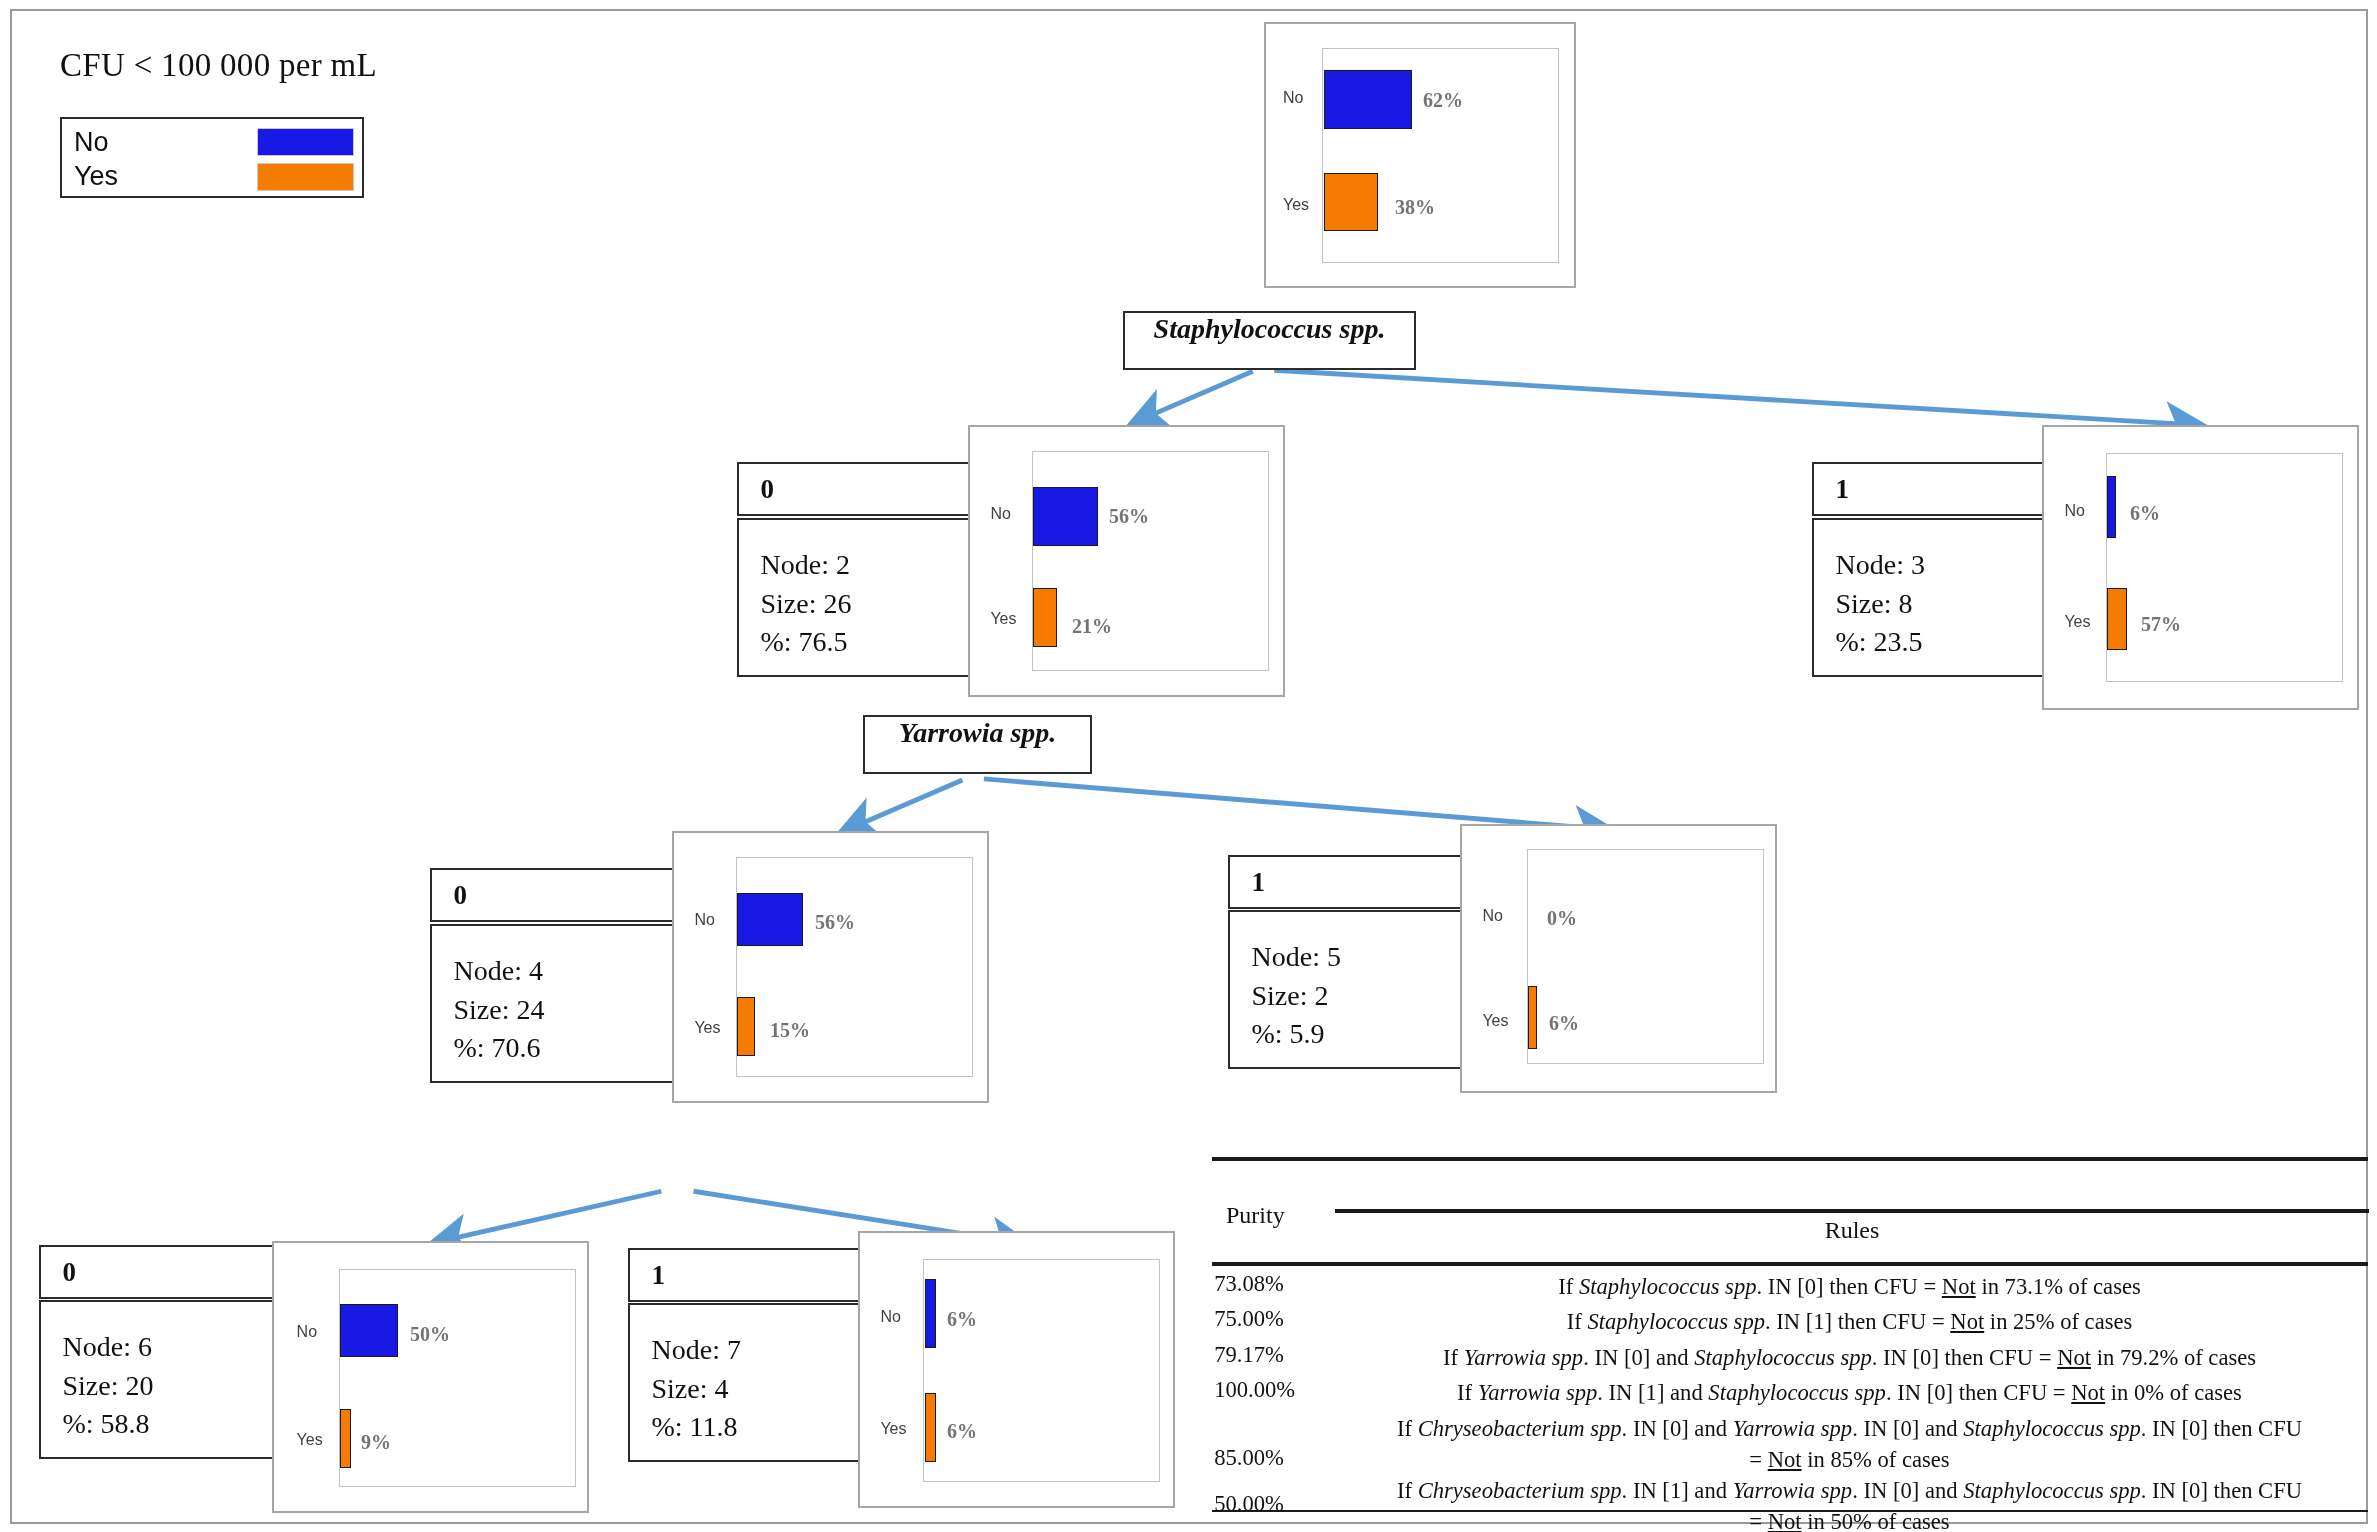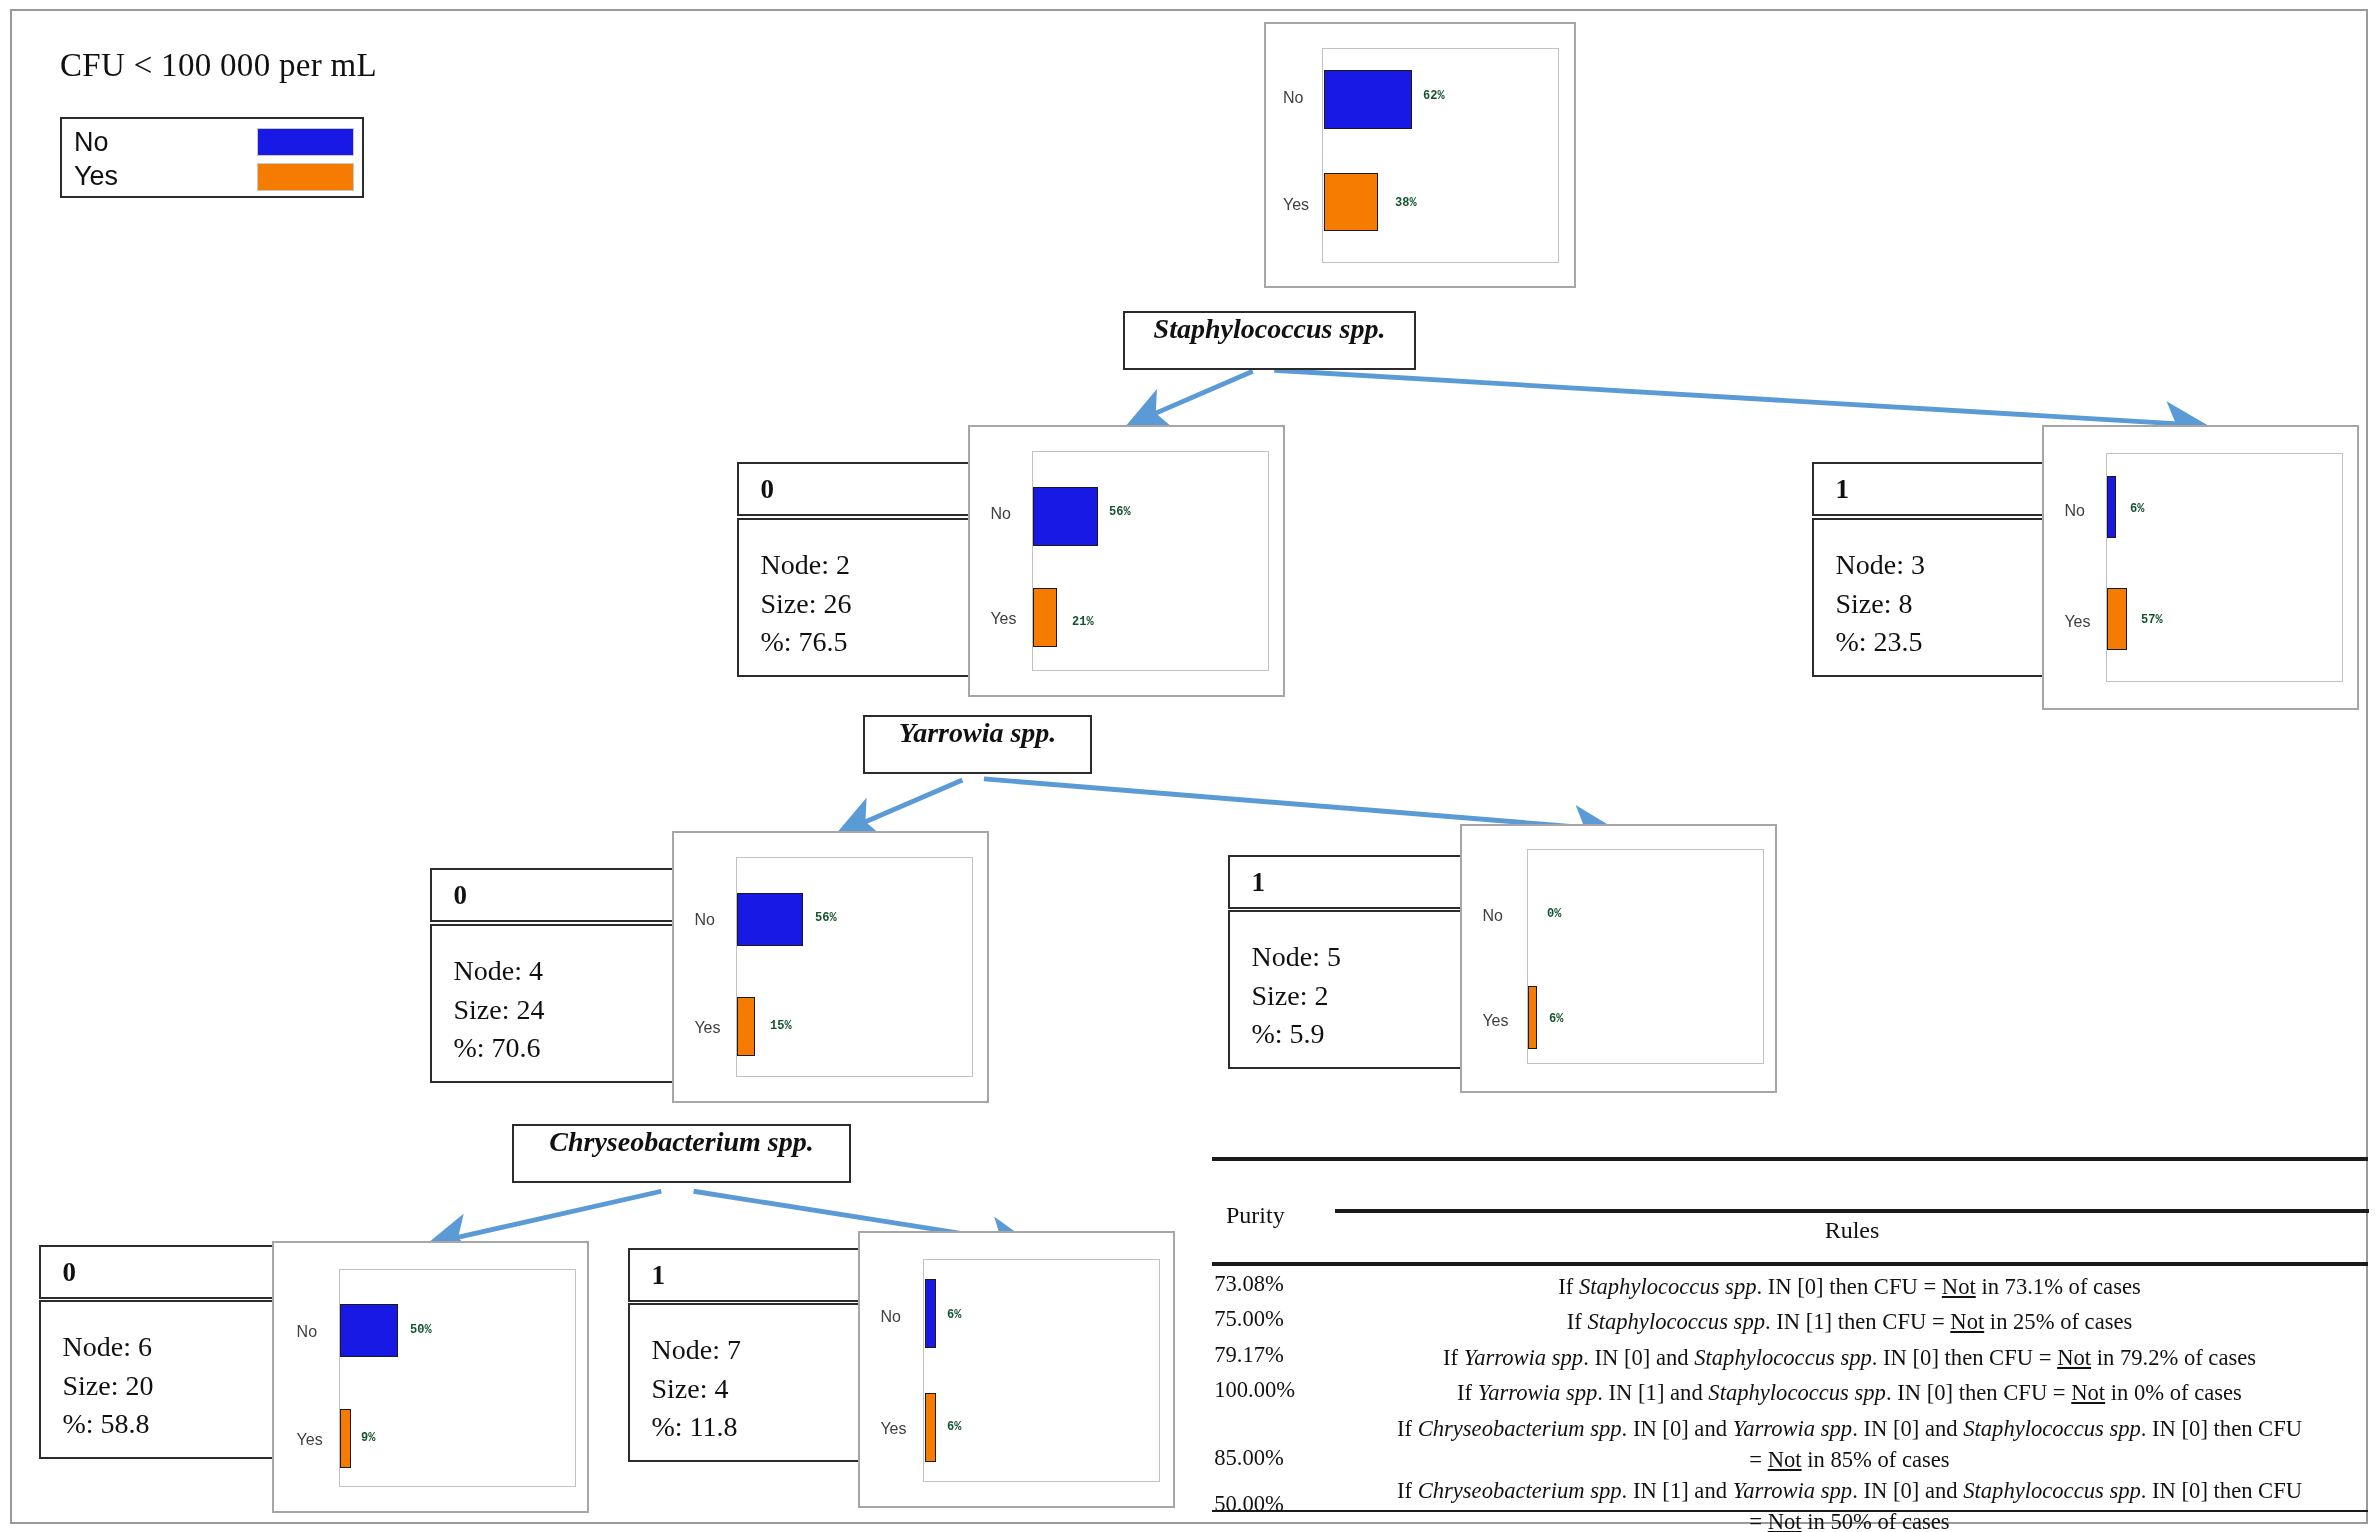--- a/index.html
+++ b/index.html
@@ -55,22 +55,22 @@
     position:absolute;border:2.2px solid #a6a6a6;background:#fff;box-sizing:border-box;
   }
   .chart-plot{
     position:absolute;border:1.6px solid #c2c2c2;background:#fff;box-sizing:border-box;
   }
   .cat-label{
     position:absolute;font-family:"Liberation Sans",sans-serif;
     font-size:16px;color:#404040;
   }
   .val-label{
-    position:absolute;font-family:Liberation Mono, monospace;
-    font-size:12px;color:#14532d;font-weight:bold;
+    position:absolute;font-family:Liberation Serif, serif;
+    font-size:20px;color:#737373;font-weight:bold;
   }
   .bar{position:absolute;border:1.6px solid #1a1a1a;box-sizing:border-box;}
   
   #arrows{position:absolute;left:0;top:0;width:2377px;height:1533px;pointer-events:none;}
   
   #rules{
     position:absolute;left:1212px;top:1157px;width:1156px;height:355px;
     box-sizing:border-box;
   }
   #rules .hline{position:absolute;left:0;width:1156px;background:#1a1a1a;}
@@ -213,23 +213,20 @@
   </div>
   <div class="chart-outer" style="left:1460px;top:824px;width:317px;height:269px;">
     <div class="chart-plot" style="left:65px;top:22.6px;width:237px;height:215px;"></div>
     <span class="cat-label" style="left:20.4px;top:81px;">No</span>
     <span class="cat-label" style="left:20.4px;top:186px;">Yes</span>
     <div class="bar" style="left:66px;top:160px;width:8.6px;height:63px;background:#f57c00;"></div>
     <span class="val-label" style="left:85px;top:81px;">0%</span>
     <span class="val-label" style="left:87px;top:186px;">6%</span>
   </div>
 
-  <div class="split-label" style="left:512px;top:1124px;width:339px;height:59px;font-size:28px;">
-    <span>Chryseobacterium spp.</span>
-  </div>
 
   <div class="info-top" style="left:39px;top:1245px;width:301px;height:54px;">
     <span>0</span>
   </div>
   <div class="info-body" style="left:39px;top:1300px;width:301px;height:159px;">
     <div>Node: 6</div>
     <div>Size: 20</div>
     <div>%: 58.8</div>
   </div>
   <div class="chart-outer" style="left:272px;top:1241px;width:317px;height:272px;">

